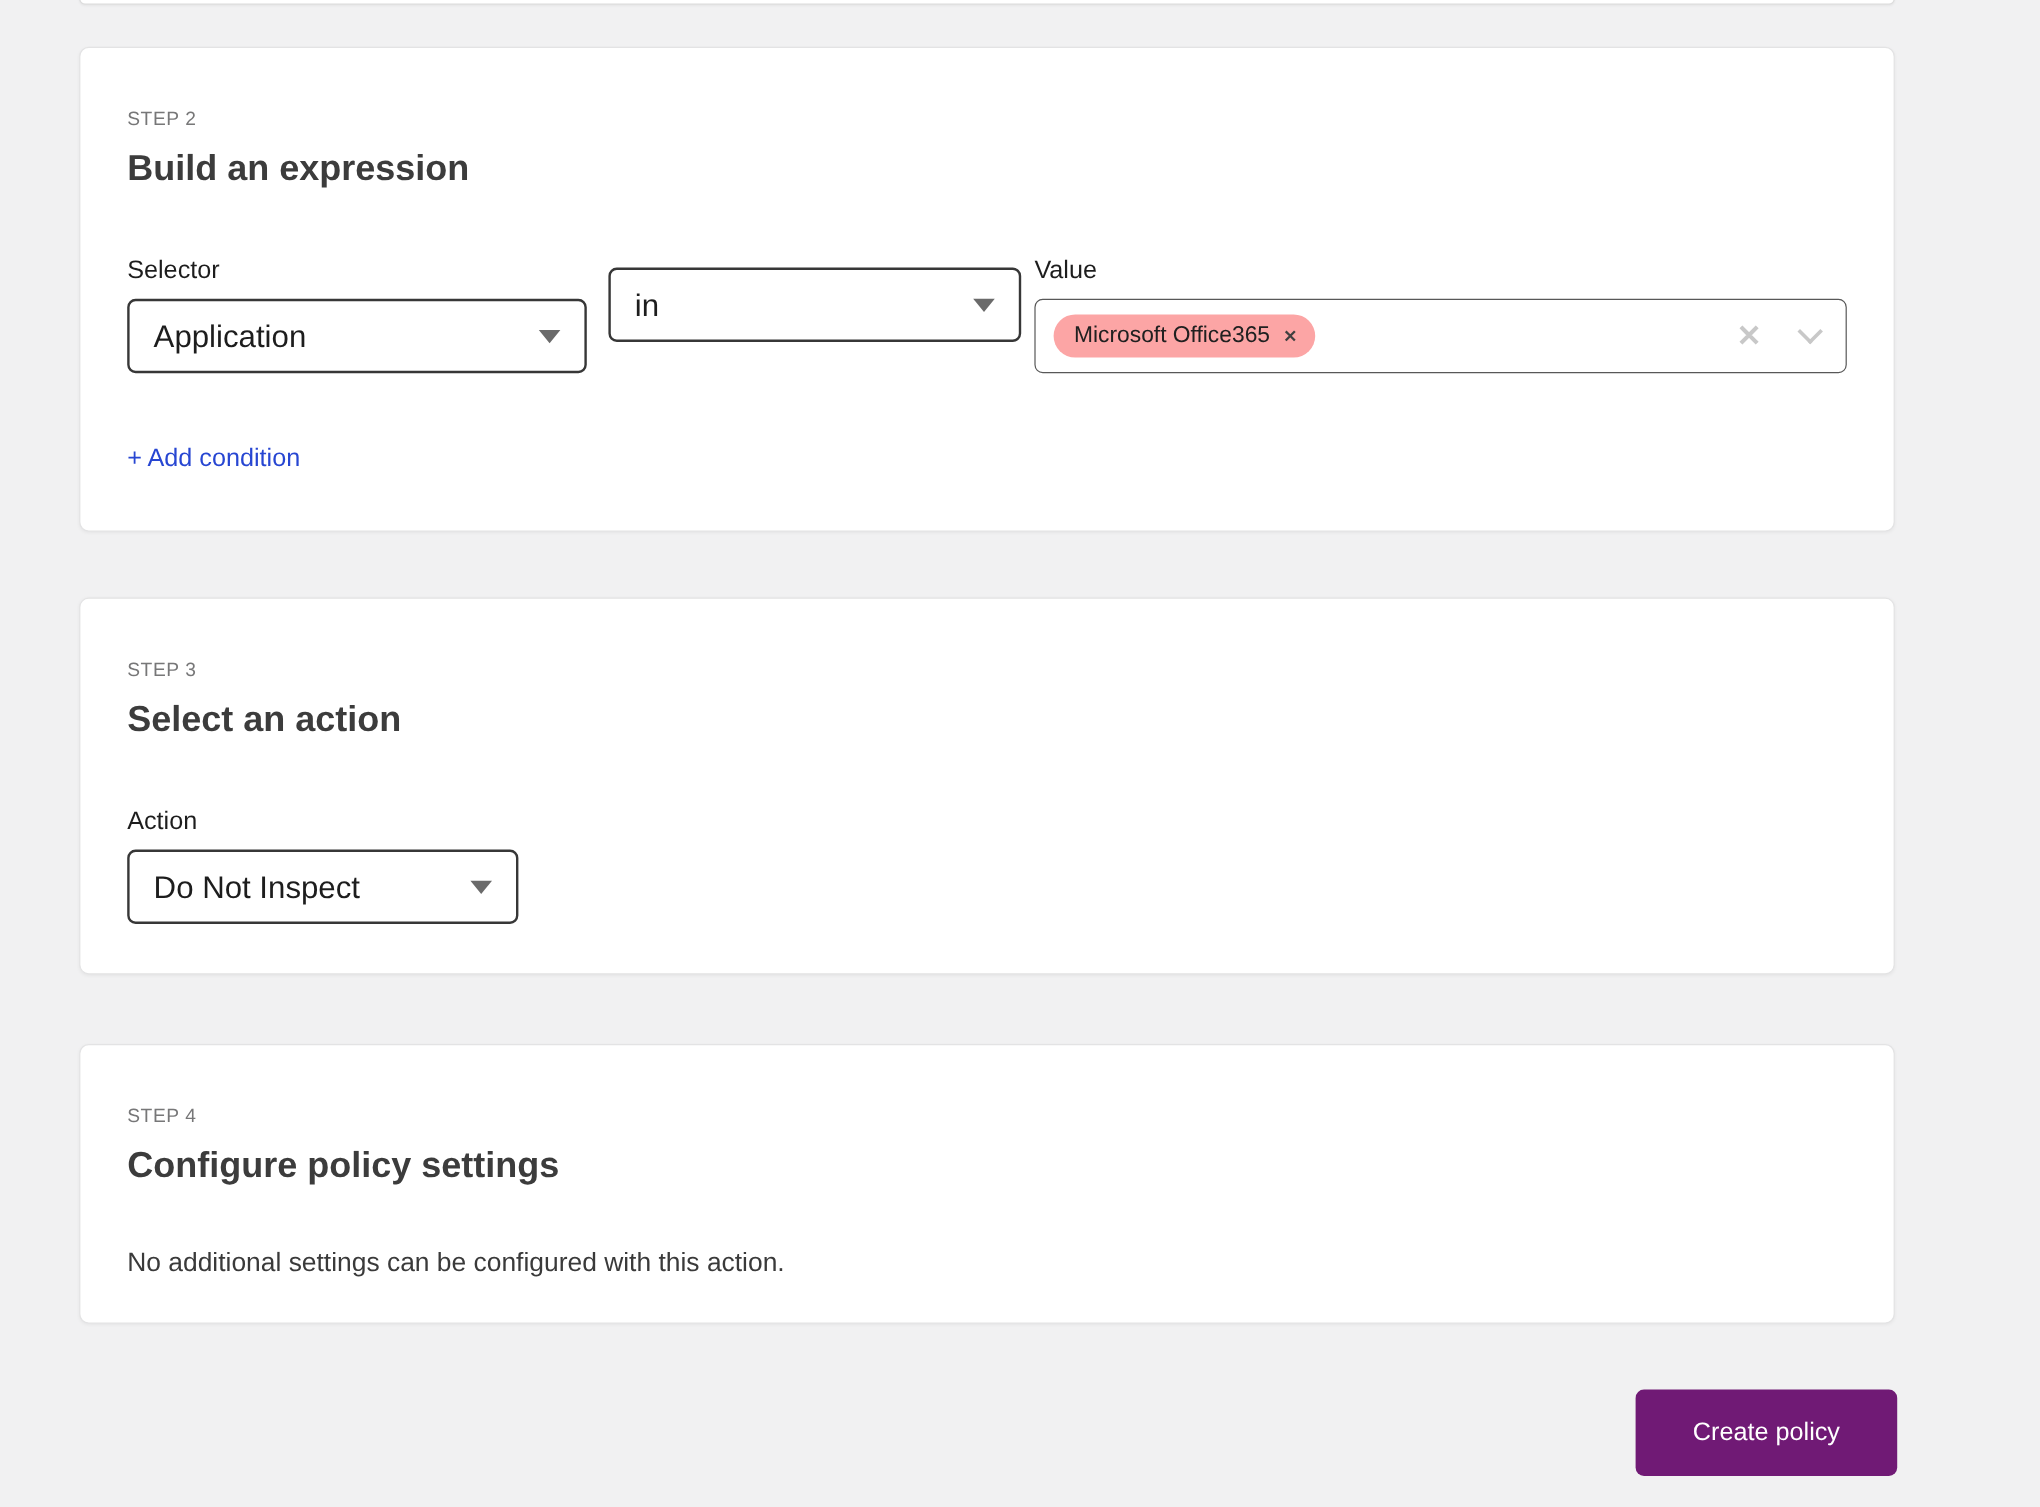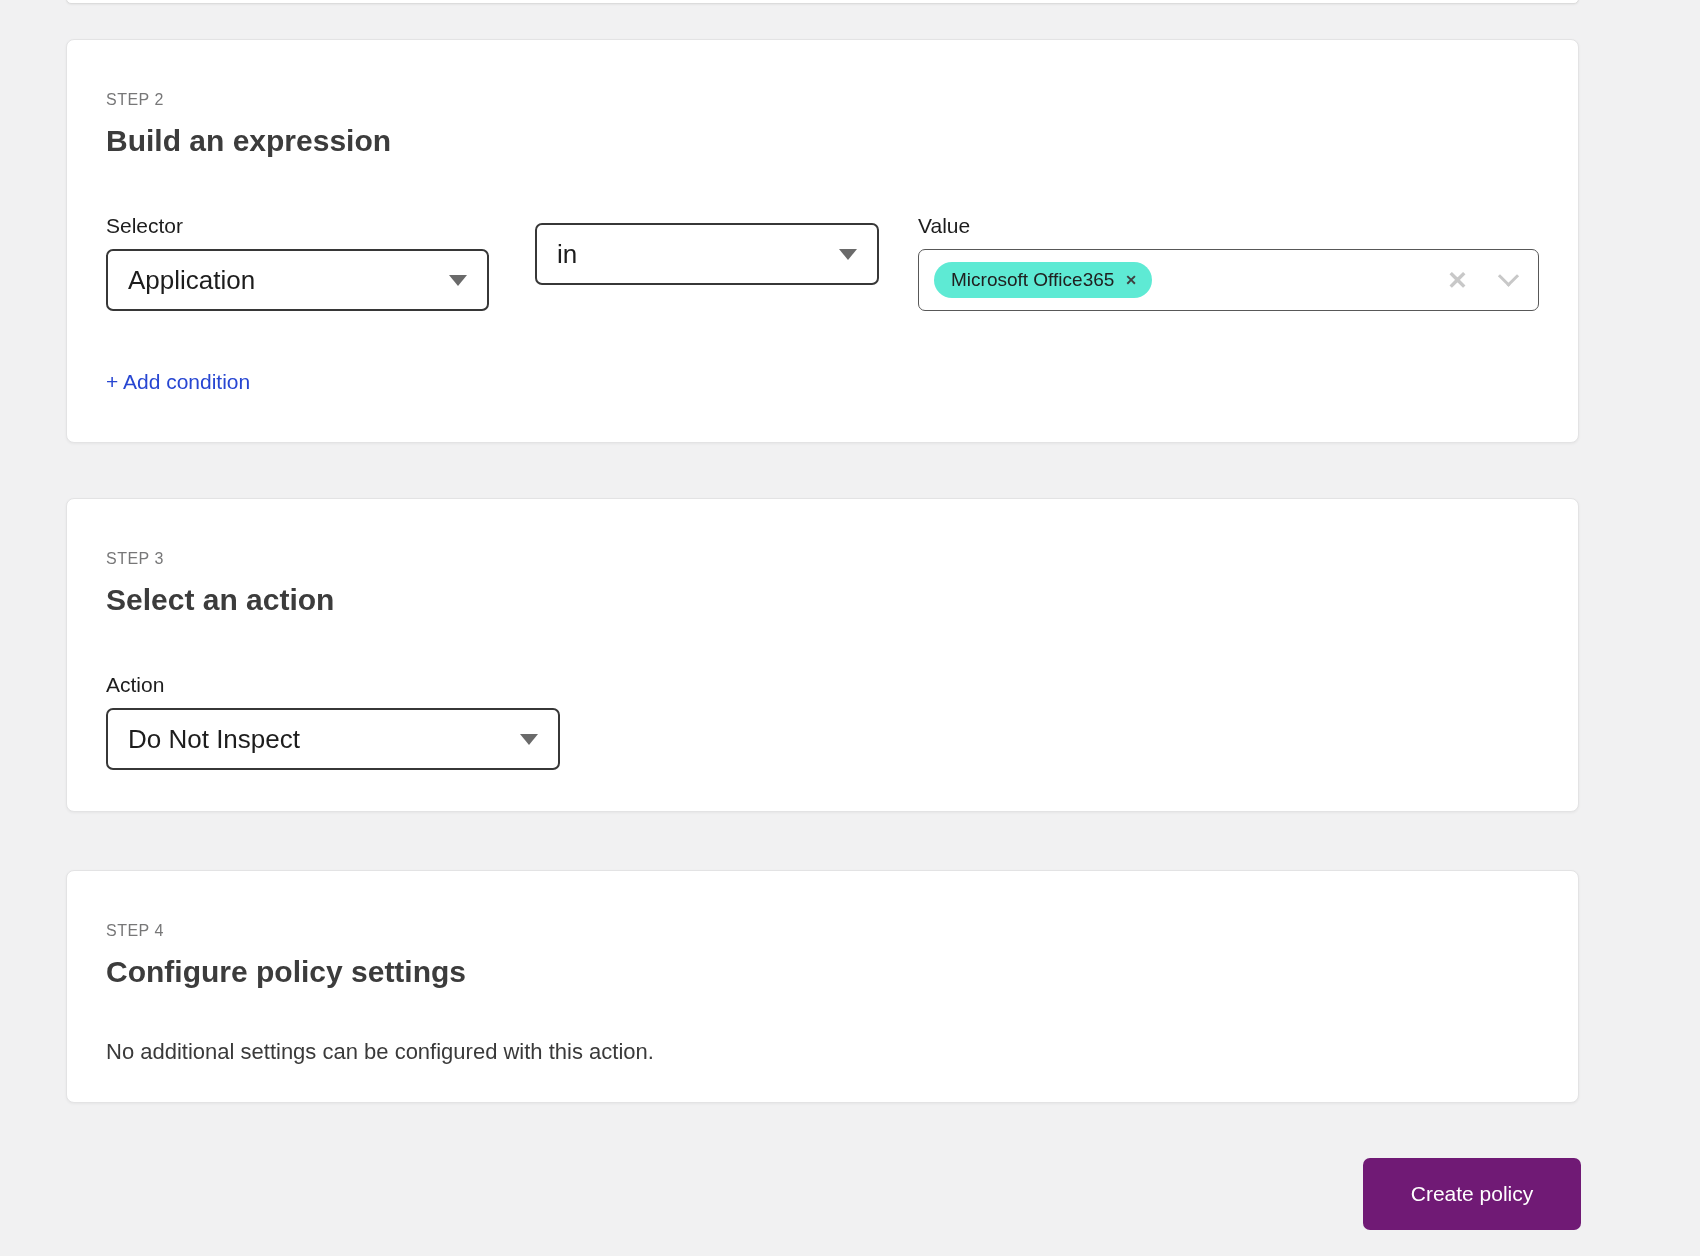--- a/index.html
+++ b/index.html
@@ -39,21 +39,21 @@
     font-weight:400; letter-spacing:0.5px;
     color:#777778;
   }
   .card-title {
     margin-top:14px;
     font-size:30px; line-height:36px;
     font-weight:700;
     color:#3c3c3c;
   }
 
-  .fields-row { display:flex; margin-top:54px;gap:28px; }
+  .fields-row { display:flex; margin-top:54px; }
   .field-col { display:flex; flex-direction:column; }
   .col-selector { width:383px; margin-right:18px; }
   .col-operator { width:344px; margin-right:11px; }
   .col-value    { flex:1; }
 
   .field-label {
     font-size:21px; line-height:26px;
     color:#1d1d1d;
   }
 
@@ -77,21 +77,21 @@
   .multiselect {
     margin-top:10px; height:62px;
     border:1.5px solid #585858; border-radius:7px;
     background:#fff;
     display:flex; align-items:center;
     padding:0 22px 0 15px;
   }
   .tag {
     display:flex; align-items:center;
     height:36px; padding:0 15px 0 17px;
-    background:#5eead4; border-radius:18px;
+    background:#fca5a5; border-radius:18px;
     font-size:19px; color:#202020;
     gap:11px;
   }
   .tag-remove { font-size:14px; font-weight:700; color:#3f3f3f; cursor:pointer; line-height:1; }
   .ms-spacer { flex:1; }
   .ms-clear {
     font-size:25px; font-weight:700; color:#c8c8c8;
     cursor:pointer; line-height:1; margin-right:33px;
   }
   .ms-caret {
@@ -105,21 +105,21 @@
   .add-condition {
     display:inline-block;
     margin-top:58px;
     font-size:21px; line-height:26px;
     color:#2746d2;
     cursor:pointer;
     text-decoration:none;
   }
 
   .action-label { margin-top:54px; font-size:21px; line-height:26px; }
-  .action-select { width:454px; }
+  .action-select { width:326px; }
 
   .note-text {
     margin-top:48px;
     font-size:22px; line-height:28px;
     color:#3a3a3a;
   }
 
   .create-policy-btn {
     position:absolute; top:1158px; right:119px;
     min-width:218px; height:72px;

